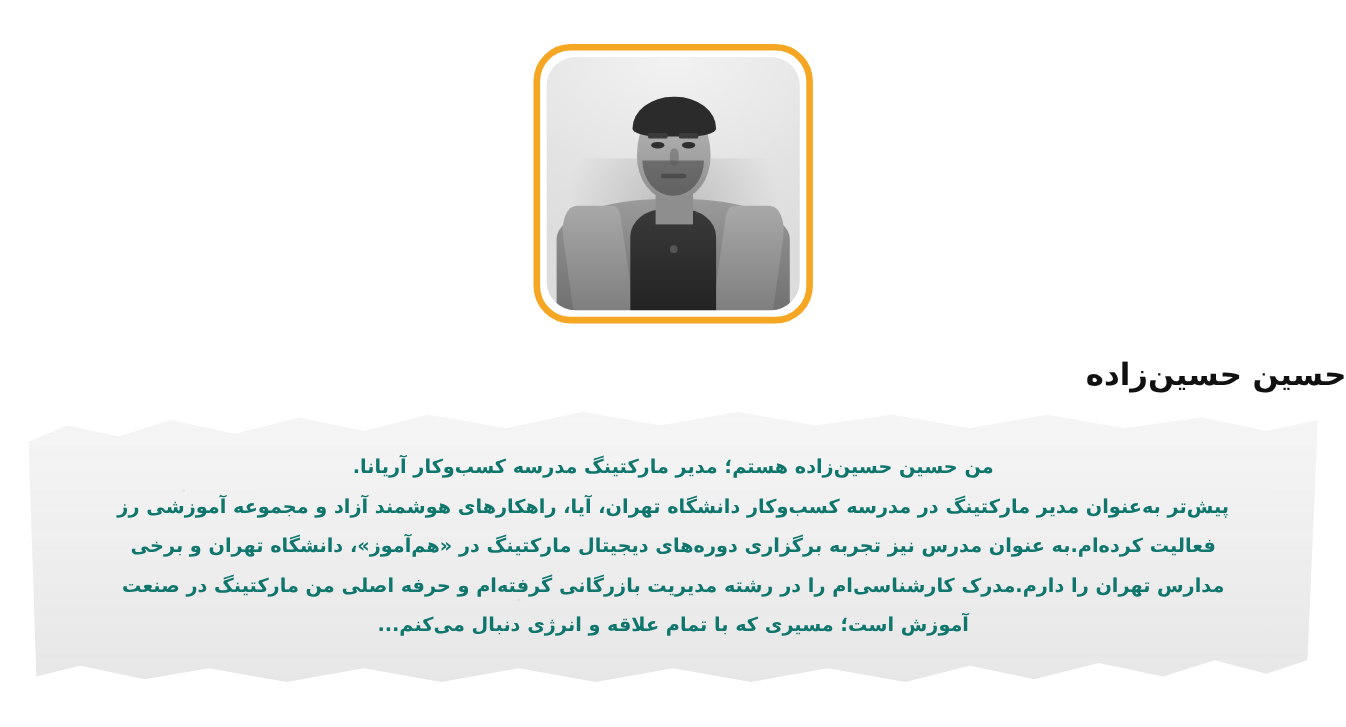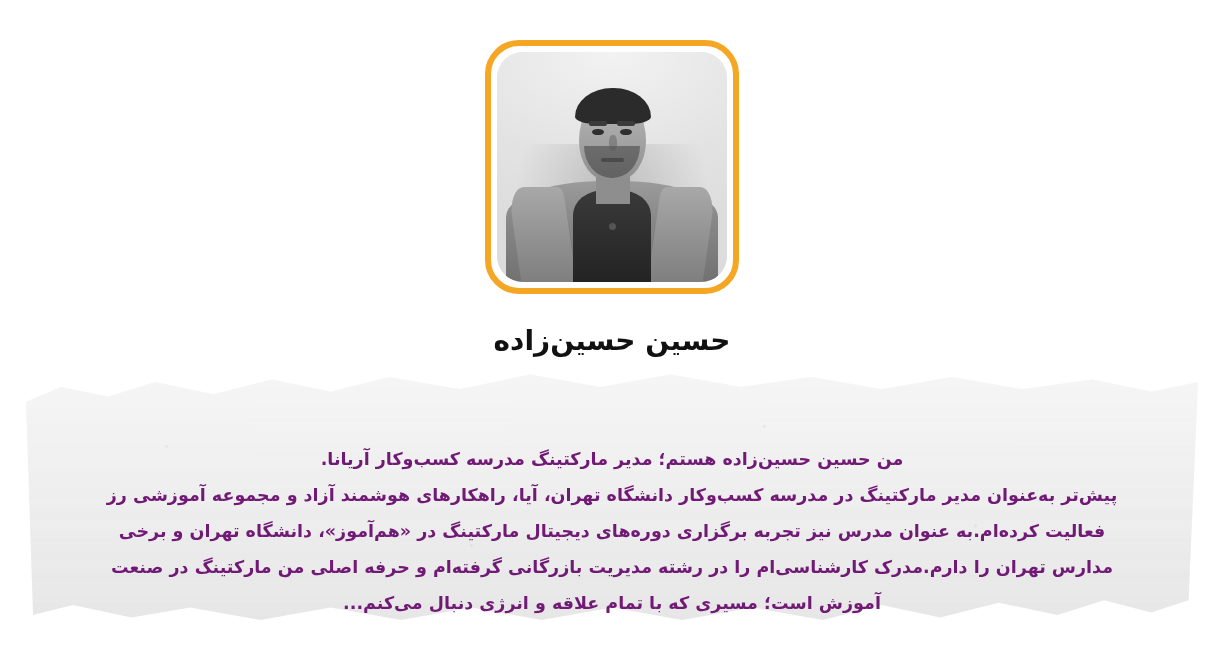--- a/index.html
+++ b/index.html
@@ -177,20 +177,21 @@
     background: rgba(45,45,45,.45);
   }
 
   .person-name {
     margin-top: 30px;
     font-size: 28px;
     font-weight: bold;
     color: #111111;
     letter-spacing: 0;
     direction: rtl;
+    text-align: right;
   }
 
   
   .bio-wrap {
     position: absolute;
     top: 372px;
     left: 26px;
     width: 1172px;
     height: 248px;
   }
@@ -228,23 +229,22 @@
   }
   .bio-text {
     position: absolute;
     top: 36px;
     right: 70px;
     left: 70px;
     direction: rtl;
     text-align: center;
     font-size: 17.5px;
     line-height: 2.05;
-    color: #701a75;
+    color: #0f766e;
     font-weight: 600;
-    margin-top: 34px;
   }
   .bio-text p { margin: 0; }
 </style>
 </head>
 <body>
 
 <div class="profile-block">
 
   <div class="avatar-frame">
     <div class="avatar-clip">

